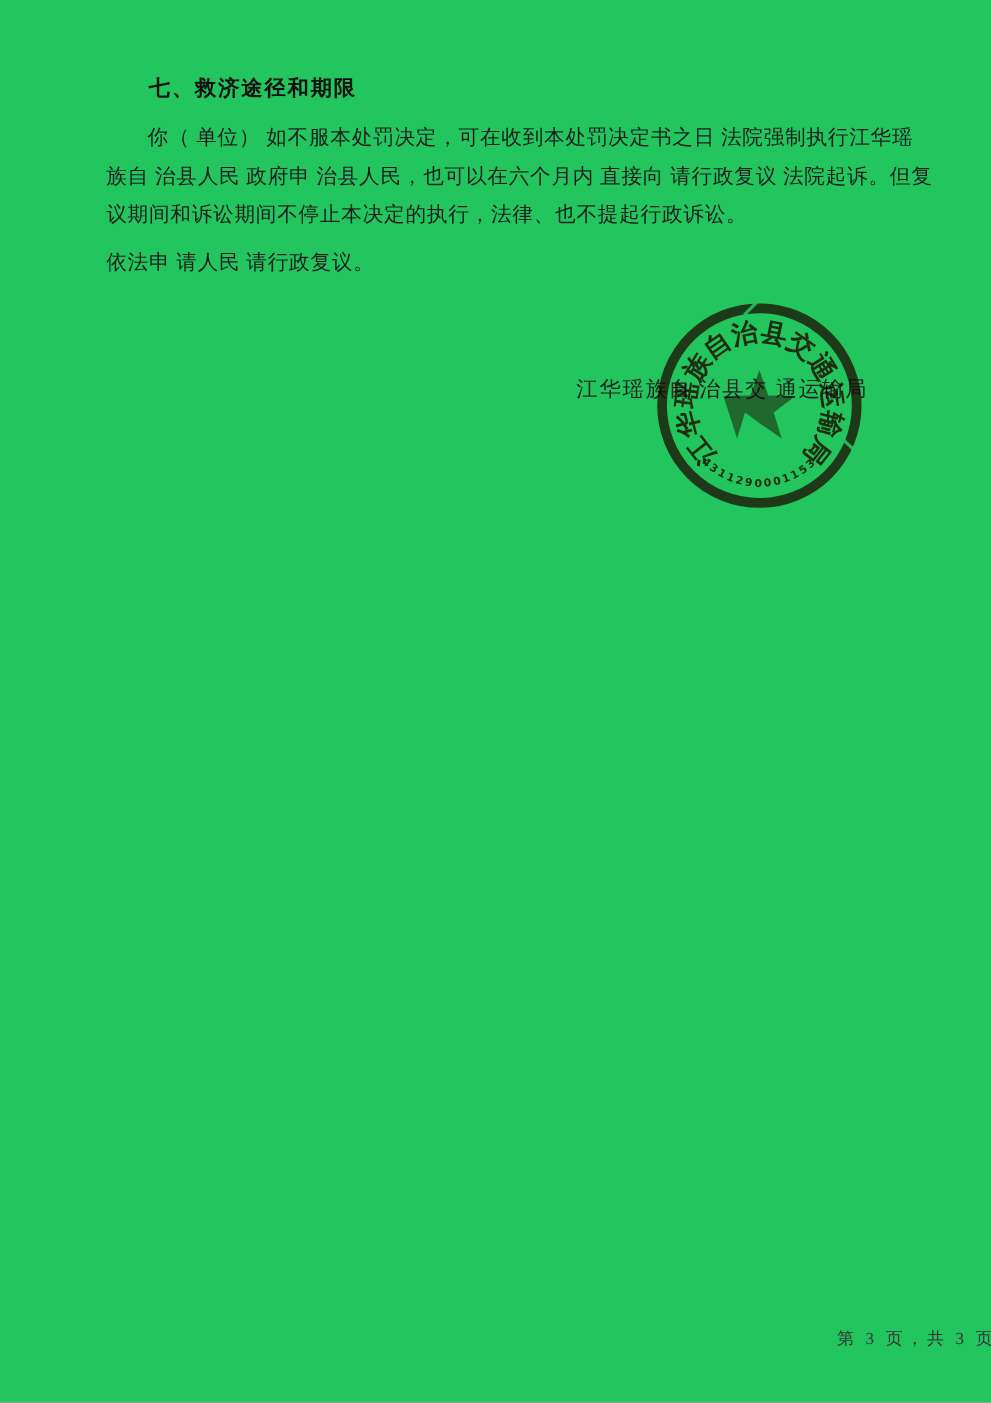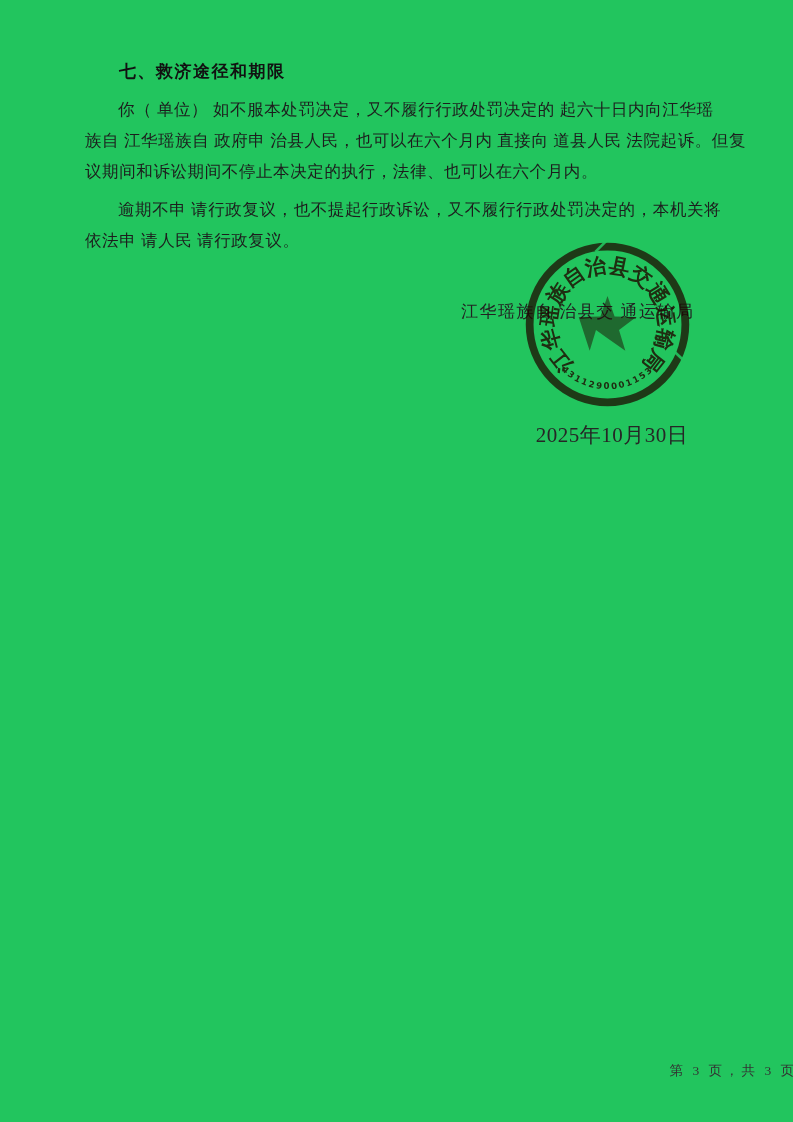--- a/index.html
+++ b/index.html
@@ -83,26 +83,25 @@
 </style>
 </head>
 <body>
 
 <div class="page">
 
   <div class="doc-body">
     <div class="doc-heading">七、救济途径和期限</div>
     <div id="paragraphs">
         <div class="para">
-          <div class="line indent"><span class="seg">你（ 单位） 如不服本处罚决定，又不履行行政处罚决定的 起六十日内向</span><span class="seg u">江华瑶</span></div>
-          <div class="line"><span class="seg u">族自 江华瑶族自 政府</span><span class="seg">申 治县人民，也可以在六个月内 直接向 </span><span class="seg u">道县人民 法院</span><span class="seg">起诉。但复</span></div>
-          <div class="line"><span class="seg">议期间和诉讼期间不停止本决定的执行，法律、也可以在六个月内。</span></div>
+          <div class="line indent"><span class="seg">你（ 单位） 如不服本处罚决定，可在收到本处罚决定书之日 法院强制执行</span><span class="seg u">江华瑶</span></div>
+          <div class="line"><span class="seg u">族自 治县人民 政府</span><span class="seg">申 治县人民，也可以在六个月内 直接向 </span><span class="seg u">请行政复议 法院</span><span class="seg">起诉。但复</span></div>
+          <div class="line"><span class="seg">议期间和诉讼期间不停止本决定的执行，法律、也不提起行政诉讼。</span></div>
         </div>
         <div class="para">
-          <div class="line indent"><span class="seg">逾期不申 请行政复议，也不提起行政诉讼，又不履行行政处罚决定的，本机关将</span></div>
           <div class="line"><span class="seg">依法</span><span class="seg u">申 请人民 请行政复议。</span></div>
         </div>
       </div>
   </div>
 
   <div class="signature">江华瑶族自 治县交 通运输局</div>
 
   <div class="stamp">
     <svg id="seal-svg" viewBox="0 0 200 200" width="100%" height="100%">
       <circle id="seal-ring" cx="100" cy="100" r="90" fill="none" stroke="#dd3b2c" stroke-width="9" opacity="0.92"></circle>
@@ -126,17 +125,16 @@
         <textPath href="#code-arc" startOffset="50%" text-anchor="middle">4311290001153</textPath>
       </text>
       <g stroke="#ffffff" stroke-width="3" opacity="0.9">
         <line x1="86" y1="16" x2="104" y2="-2"></line>
         <line x1="16" y1="168" x2="40" y2="188"></line>
         <line x1="176" y1="130" x2="197" y2="150"></line>
       </g>
     </svg>
   </div>
 
-  <div class="doc-date">2025年10月30日</div>
 
   <div class="footer">第 3 页，共 3 页</div>
 
 </div>
 
 </body></html>

